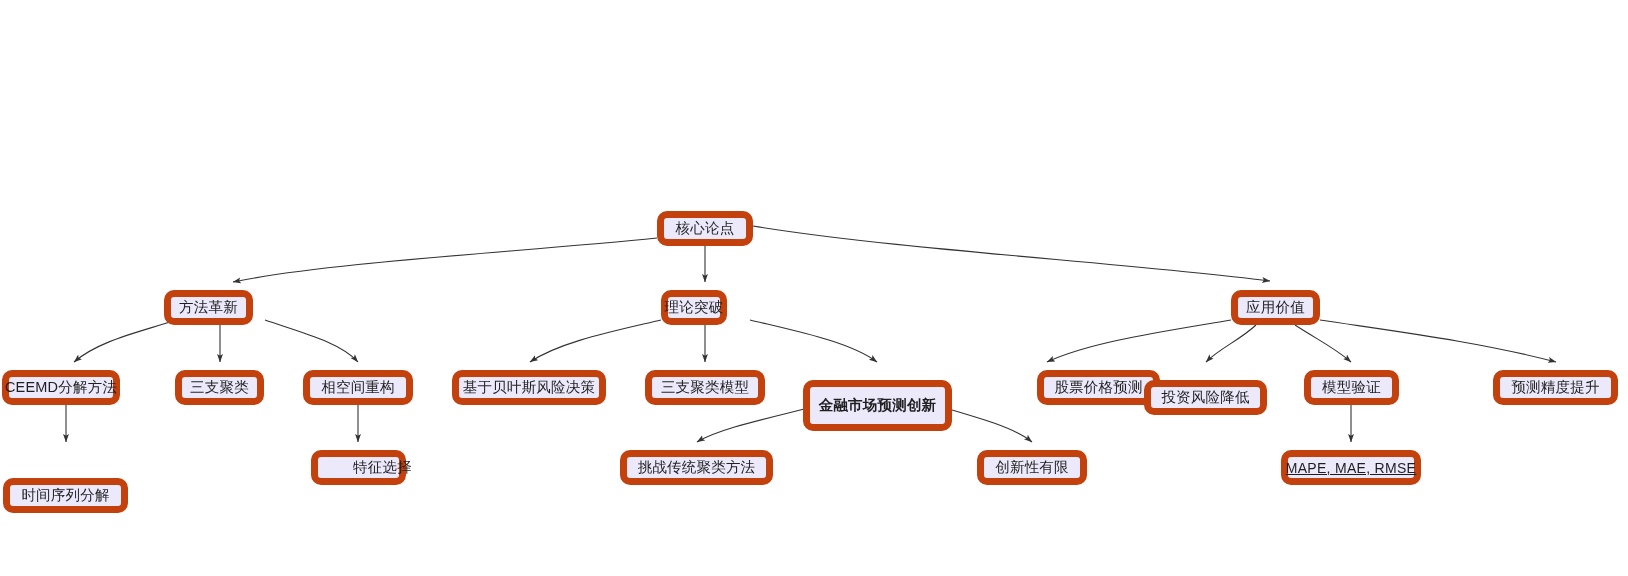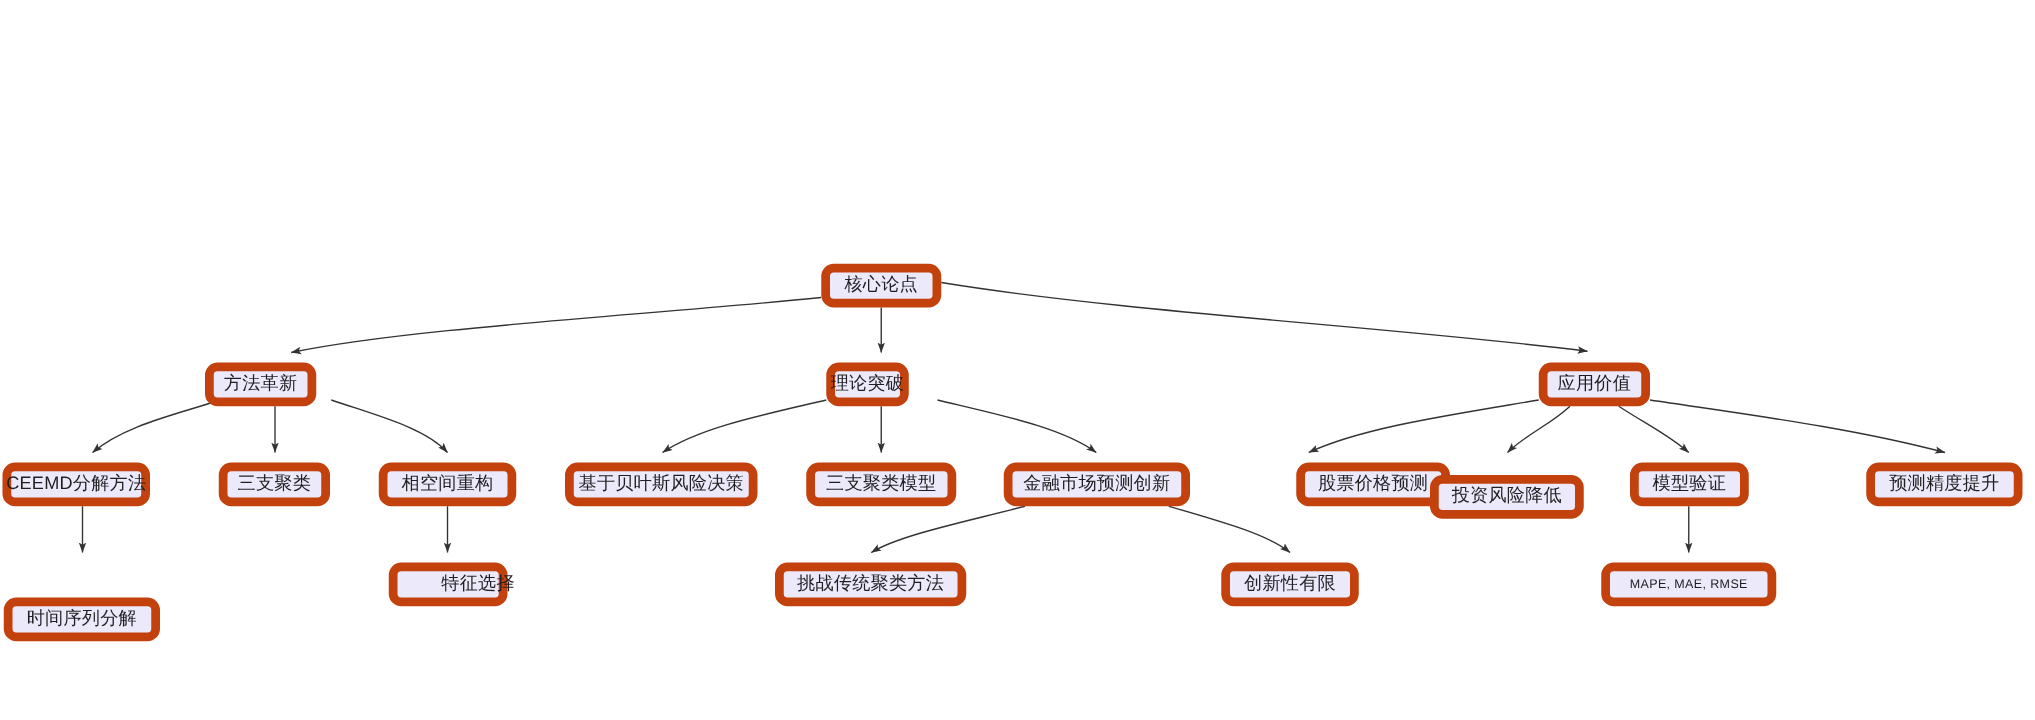--- a/index.html
+++ b/index.html
@@ -43,22 +43,23 @@
     font-size: 14.5px;
     line-height: 1;
     white-space: nowrap;
     letter-spacing: 0.2px;
   }
   .node-label {
     display: block;
     padding: 0 2px;
   }
   .node.latin .node-label {
-    font-size: 10px;
+    font-size: 14px;
     letter-spacing: 0.3px;
+    text-decoration: underline;
   }
 </style>
 </head>
 <body>
 
 <div id="diagram-root">
 
   <svg id="edge-layer" viewBox="0 0 1628 576" xmlns="http://www.w3.org/2000/svg">
     <defs>
       <marker id="arrowhead" markerWidth="9" markerHeight="9" refX="7.2" refY="3.1" orient="auto" markerUnits="strokeWidth">
@@ -108,21 +109,21 @@
       </div>
       <div class="node" style="left: 303px; top: 370px; width: 110px; height: 35px;">
         <span class="node-label">相空间重构</span>
       </div>
       <div class="node" style="left: 452px; top: 370px; width: 154px; height: 35px;">
         <span class="node-label">基于贝叶斯风险决策</span>
       </div>
       <div class="node" style="left: 645px; top: 370px; width: 120px; height: 35px;">
         <span class="node-label">三支聚类模型</span>
       </div>
-      <div class="node" style="left: 803px; top: 370px; width: 149px; height: 35px;">
+      <div class="node" style="left: 803px; top: 380px; width: 149px; height: 51px; font-weight: bold;">
         <span class="node-label">金融市场预测创新</span>
       </div>
       <div class="node" style="left: 1037px; top: 370px; width: 123px; height: 35px;">
         <span class="node-label">股票价格预测</span>
       </div>
       <div class="node" style="left: 1144px; top: 380px; width: 123px; height: 35px;">
         <span class="node-label">投资风险降低</span>
       </div>
       <div class="node" style="left: 1304px; top: 370px; width: 95px; height: 35px;">
         <span class="node-label">模型验证</span>

